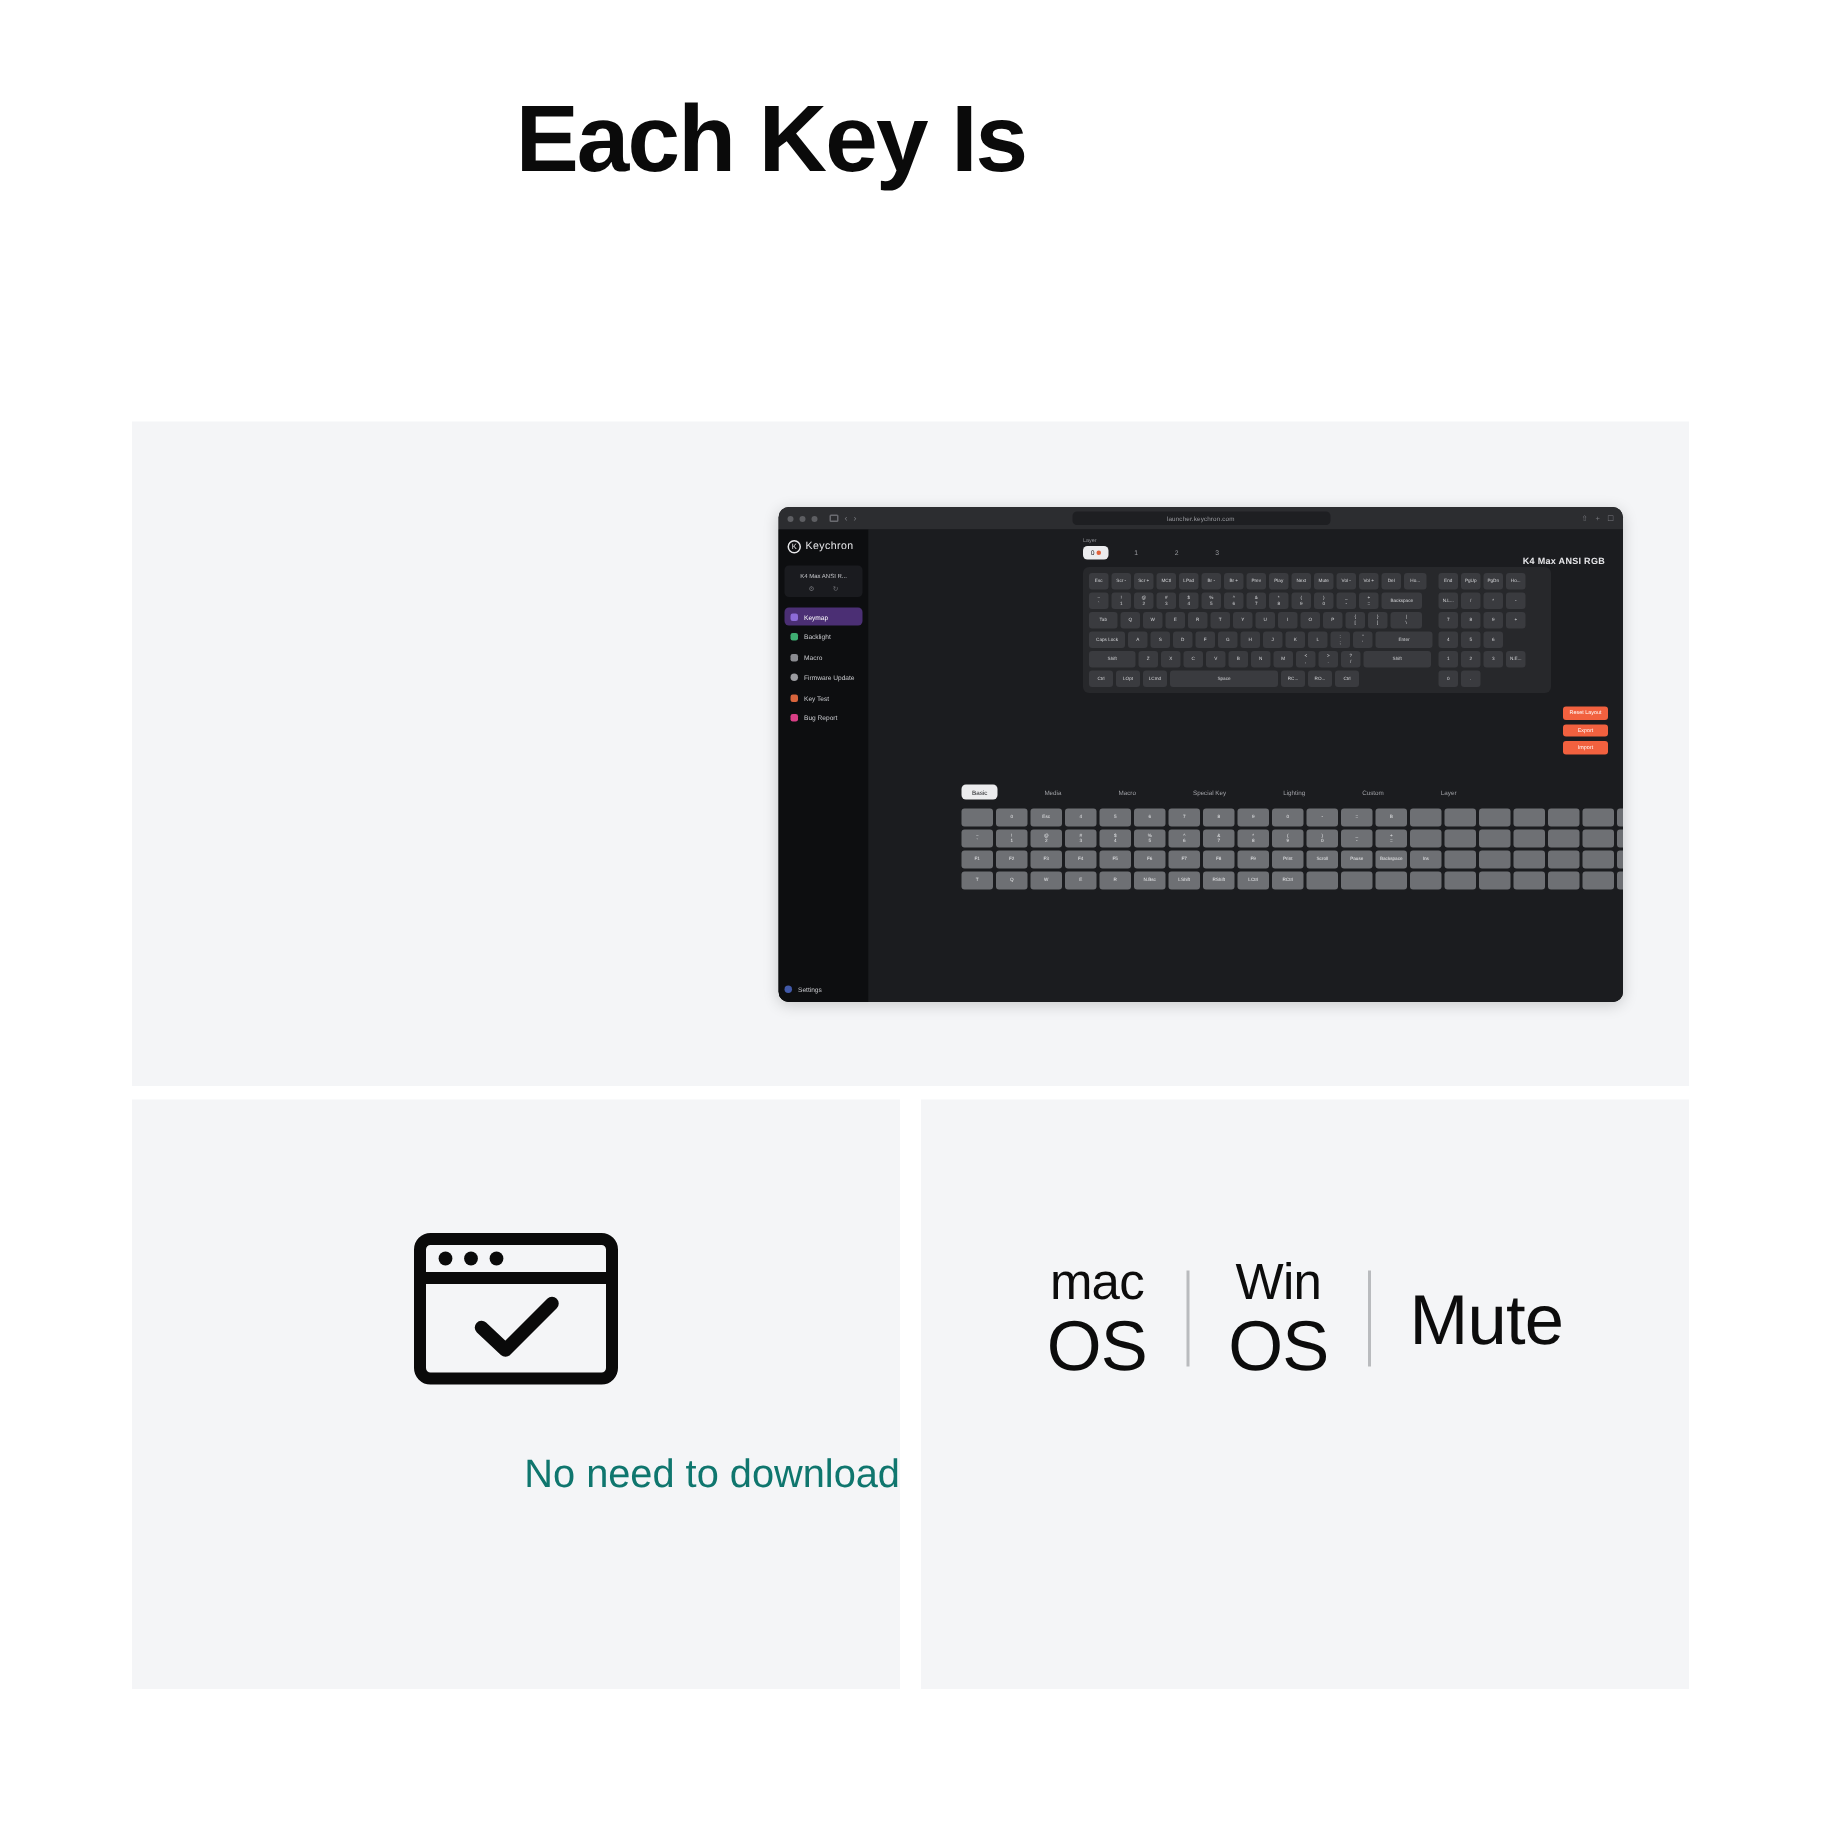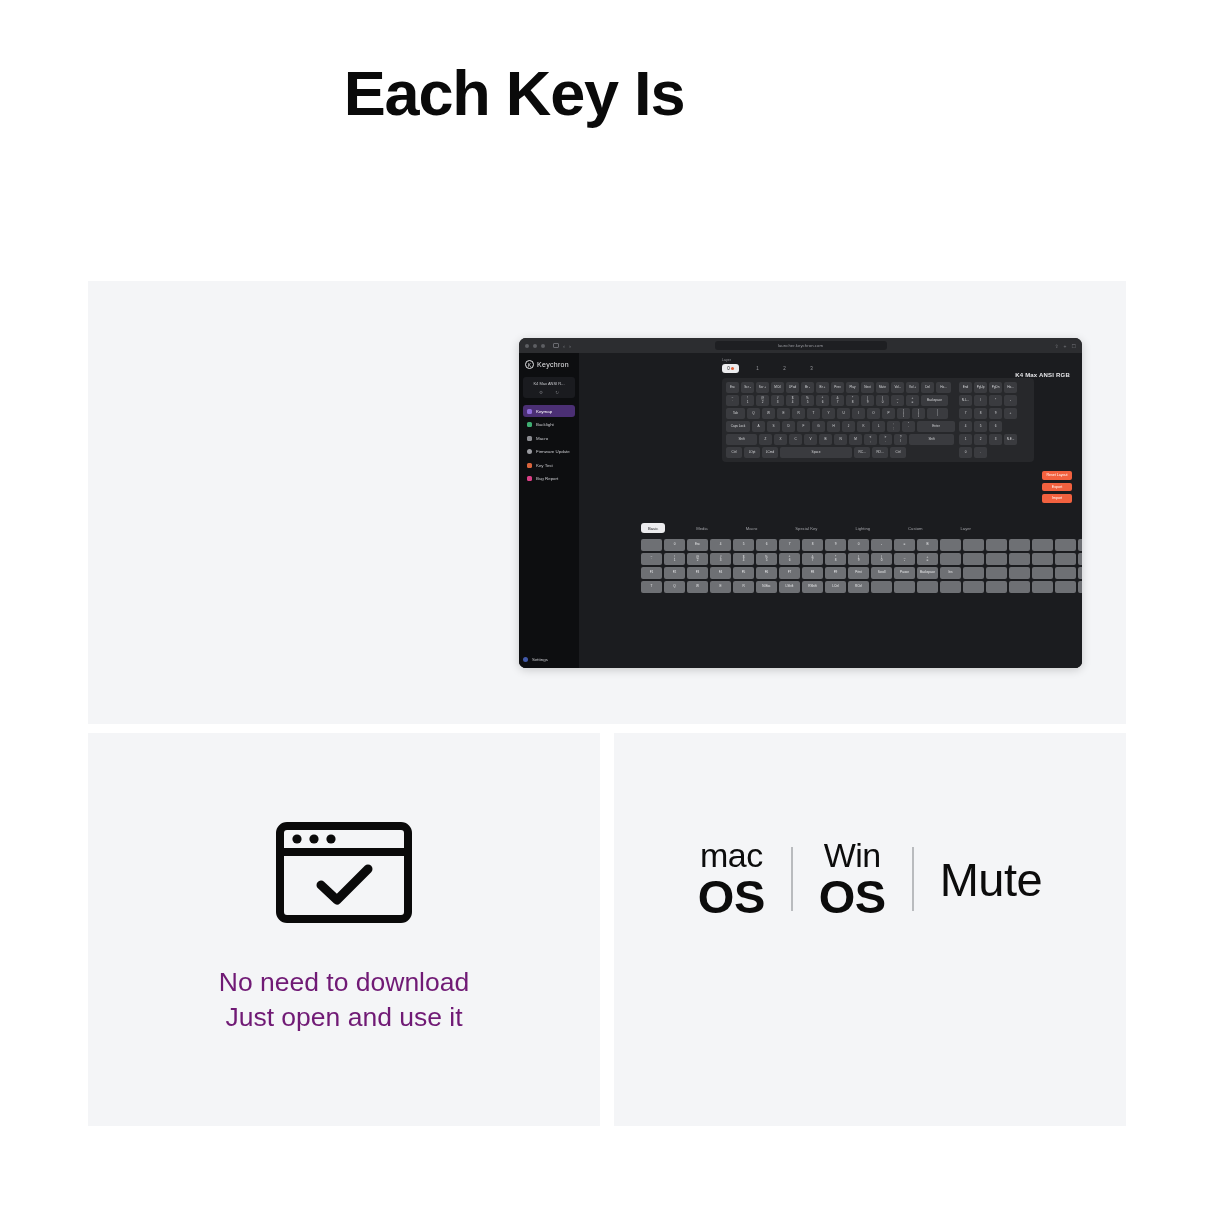--- a/index.html
+++ b/index.html
@@ -138,34 +138,34 @@
   .prow { display: flex; gap: 2px; }
   .pkey {
     width: 21px; height: 12px; background: #6e7074; border-radius: 2px;
     display: flex; flex-direction: column; align-items: center; justify-content: center;
     color: #e8e9eb; font-size: 3.1px; line-height: 3.4px;
   }
 
   
   .browser-icon { position: absolute; left: 274px; top: 820px; }
   .cap {
-    position: absolute; text-align: center; font-size: 26.5px;
-    line-height: 34.5px; color: #701a75;
+    position: absolute; text-align: right; font-size: 26.5px;
+    line-height: 34.5px; color: #0f766e;
   }
   #cap-left  { left: 88px;  top: 965px; width: 512px; }
   #cap-right { left: 614px; top: 965px; width: 512px; }
 
   
   .os-row {
     position: absolute; left: 614px; top: 838px; width: 512px;
     display: flex; align-items: center; justify-content: center; gap: 0;
   }
   .os-block { display: flex; flex-direction: column; align-items: center; line-height: 1; }
   .os-small { font-size: 34px; font-weight: 400; color: #0c0c0c; letter-spacing: -.5px; }
-  .os-big   { font-size: 47px; font-weight: 700; color: #0c0c0c; letter-spacing: -.5px; margin-top: 1px; }
+  .os-big   { font-size: 47px; font-weight: 400; color: #0c0c0c; letter-spacing: -.5px; margin-top: 1px; }
   .os-linux { font-size: 47px; font-weight: 400; color: #0c0c0c; letter-spacing: -.5px; }
   .os-sep { width: 2px; height: 64px; background: #b9bbbe; margin: 0 26px; }
 </style>
 </head>
 <body>
 
 <div class="page">
 
   <h1 class="headline">
     <span>Each Key Is</span>
@@ -604,21 +604,20 @@
       <line x1="6" y1="32" x2="134" y2="32" stroke="#0a0a0a" stroke-width="8"></line>
       <circle cx="23" cy="19" r="4.6" fill="#0a0a0a"></circle>
       <circle cx="40" cy="19" r="4.6" fill="#0a0a0a"></circle>
       <circle cx="57" cy="19" r="4.6" fill="#0a0a0a"></circle>
       <path d="M47 65 L63 80 L94 49" stroke="#0a0a0a" stroke-width="9" stroke-linecap="round" stroke-linejoin="round"></path>
     </svg>
   </div>
 
   <p class="cap" id="cap-left">
     <span>No need to download</span><br>
-    <span>Just open and use it</span>
   </p>
 
   <div class="card" id="card-right"></div>
 
   <div class="os-row">
     <div class="os-block">
       <span class="os-small">mac</span>
       <span class="os-big">OS</span>
     </div>
     <span class="os-sep"></span>

